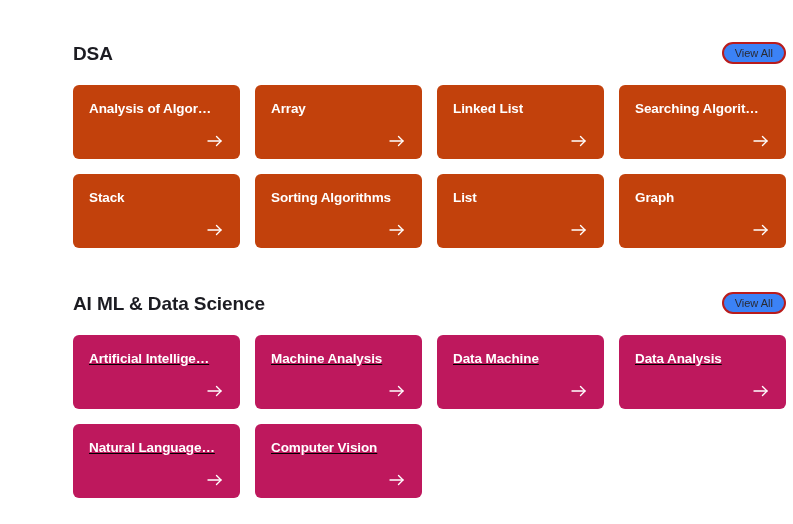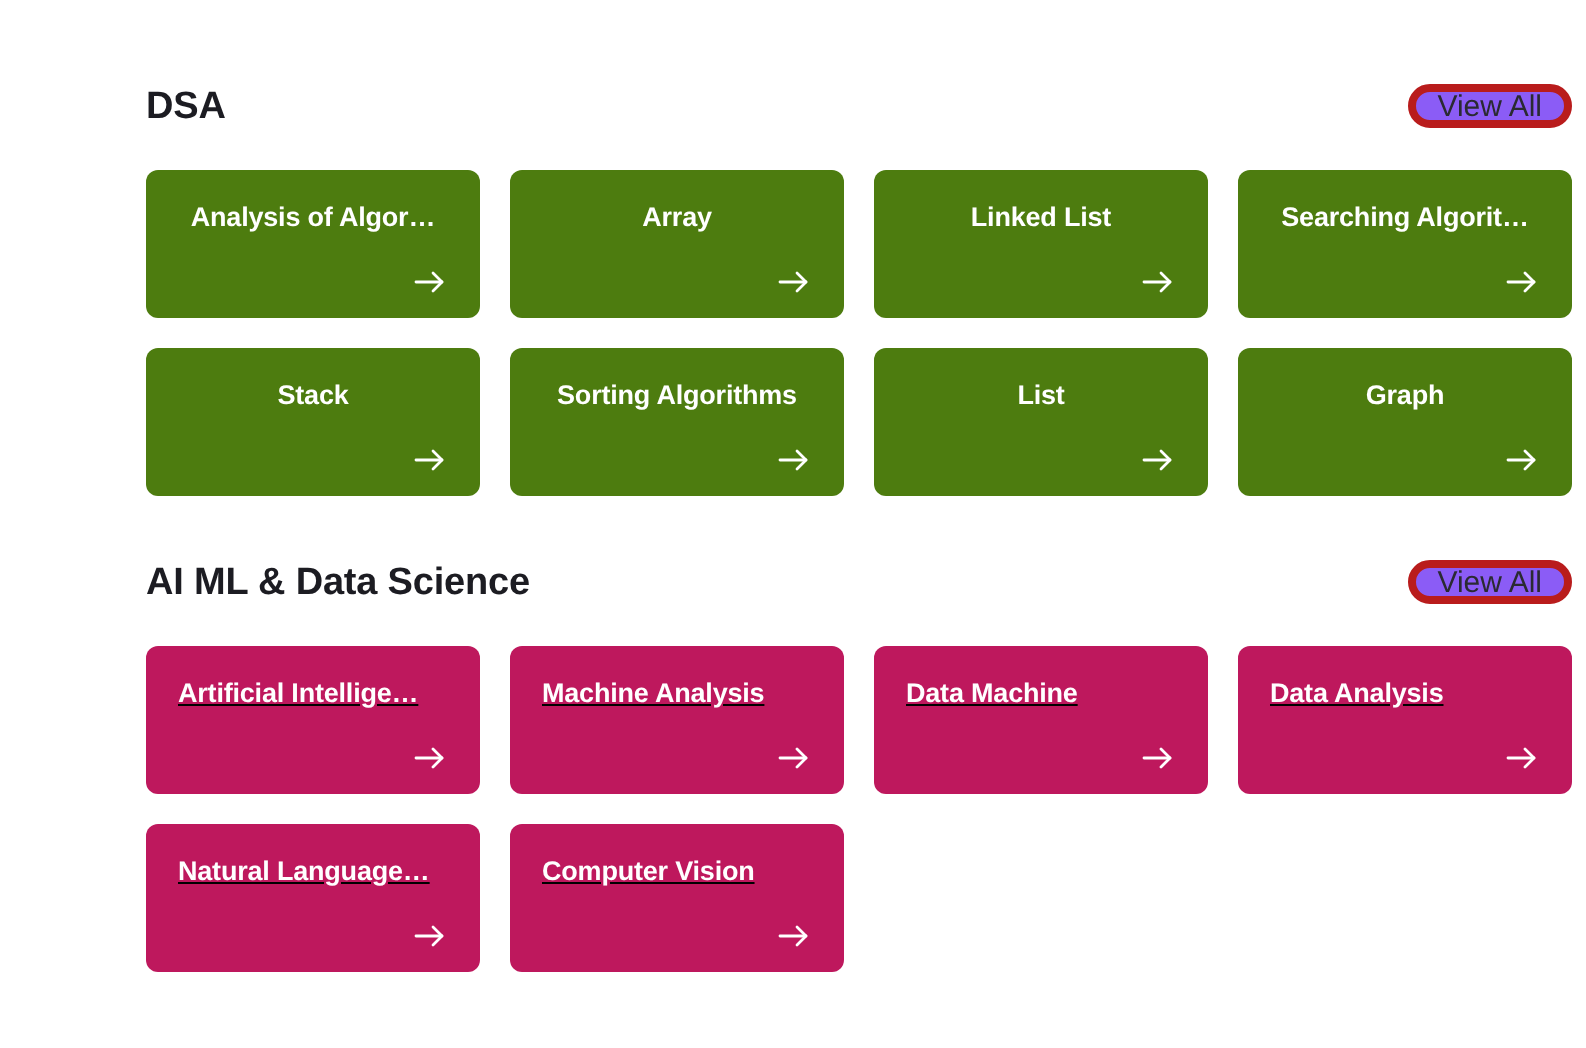--- a/index.html
+++ b/index.html
@@ -23,21 +23,21 @@
     box-sizing: border-box;
     padding: 0 40px;
     margin-left: 33px;
   }
 
   
   .section {
     position: relative;
   }
   .section.first { padding-top: 38px; }
-  .section.second { padding-top: 28px; }
+  .section.second { padding-top: 40px; }
 
   .section-head {
     position: relative;
     height: 30px;
     display: flex;
     align-items: center;
     justify-content: space-between;
   }
 
   .section-title {
@@ -50,25 +50,25 @@
     white-space: nowrap;
   }
 
   .view-all-btn {
     display: inline-flex;
     align-items: center;
     justify-content: center;
     height: 22px;
     min-width: 52px;
     padding: 0 11px;
-    border: 4px solid #b91c1c;
+    border: 2px solid #b91c1c;
     border-radius: 11px;
-    background: #8b5cf6;
+    background: #3b82f6;
     color: #2a2a32;
-    font-size: 15px;
+    font-size: 11px;
     font-family: "Liberation Sans", sans-serif;
     line-height: 1;
     white-space: nowrap;
     cursor: pointer;
     box-sizing: border-box;
   }
 
   
   .card-grid {
     display: grid;
@@ -81,21 +81,21 @@
   .topic-card {
     position: relative;
     height: 74px;
     border-radius: 6px;
     box-sizing: border-box;
     padding: 17px 16px 0 16px;
     cursor: pointer;
     overflow: hidden;
   }
 
-  .topic-card.blue   { background: #4d7c0f; text-align: center; }
+  .topic-card.blue   { background: #c2410c; }
   .topic-card.purple { background: #be185d; text-decoration: underline; }
 
   .card-title {
     display: block;
     color: #ffffff;
     font-size: 13.5px;
     font-weight: bold;
     line-height: 1.1;
     letter-spacing: -0.1px;
     white-space: nowrap;

